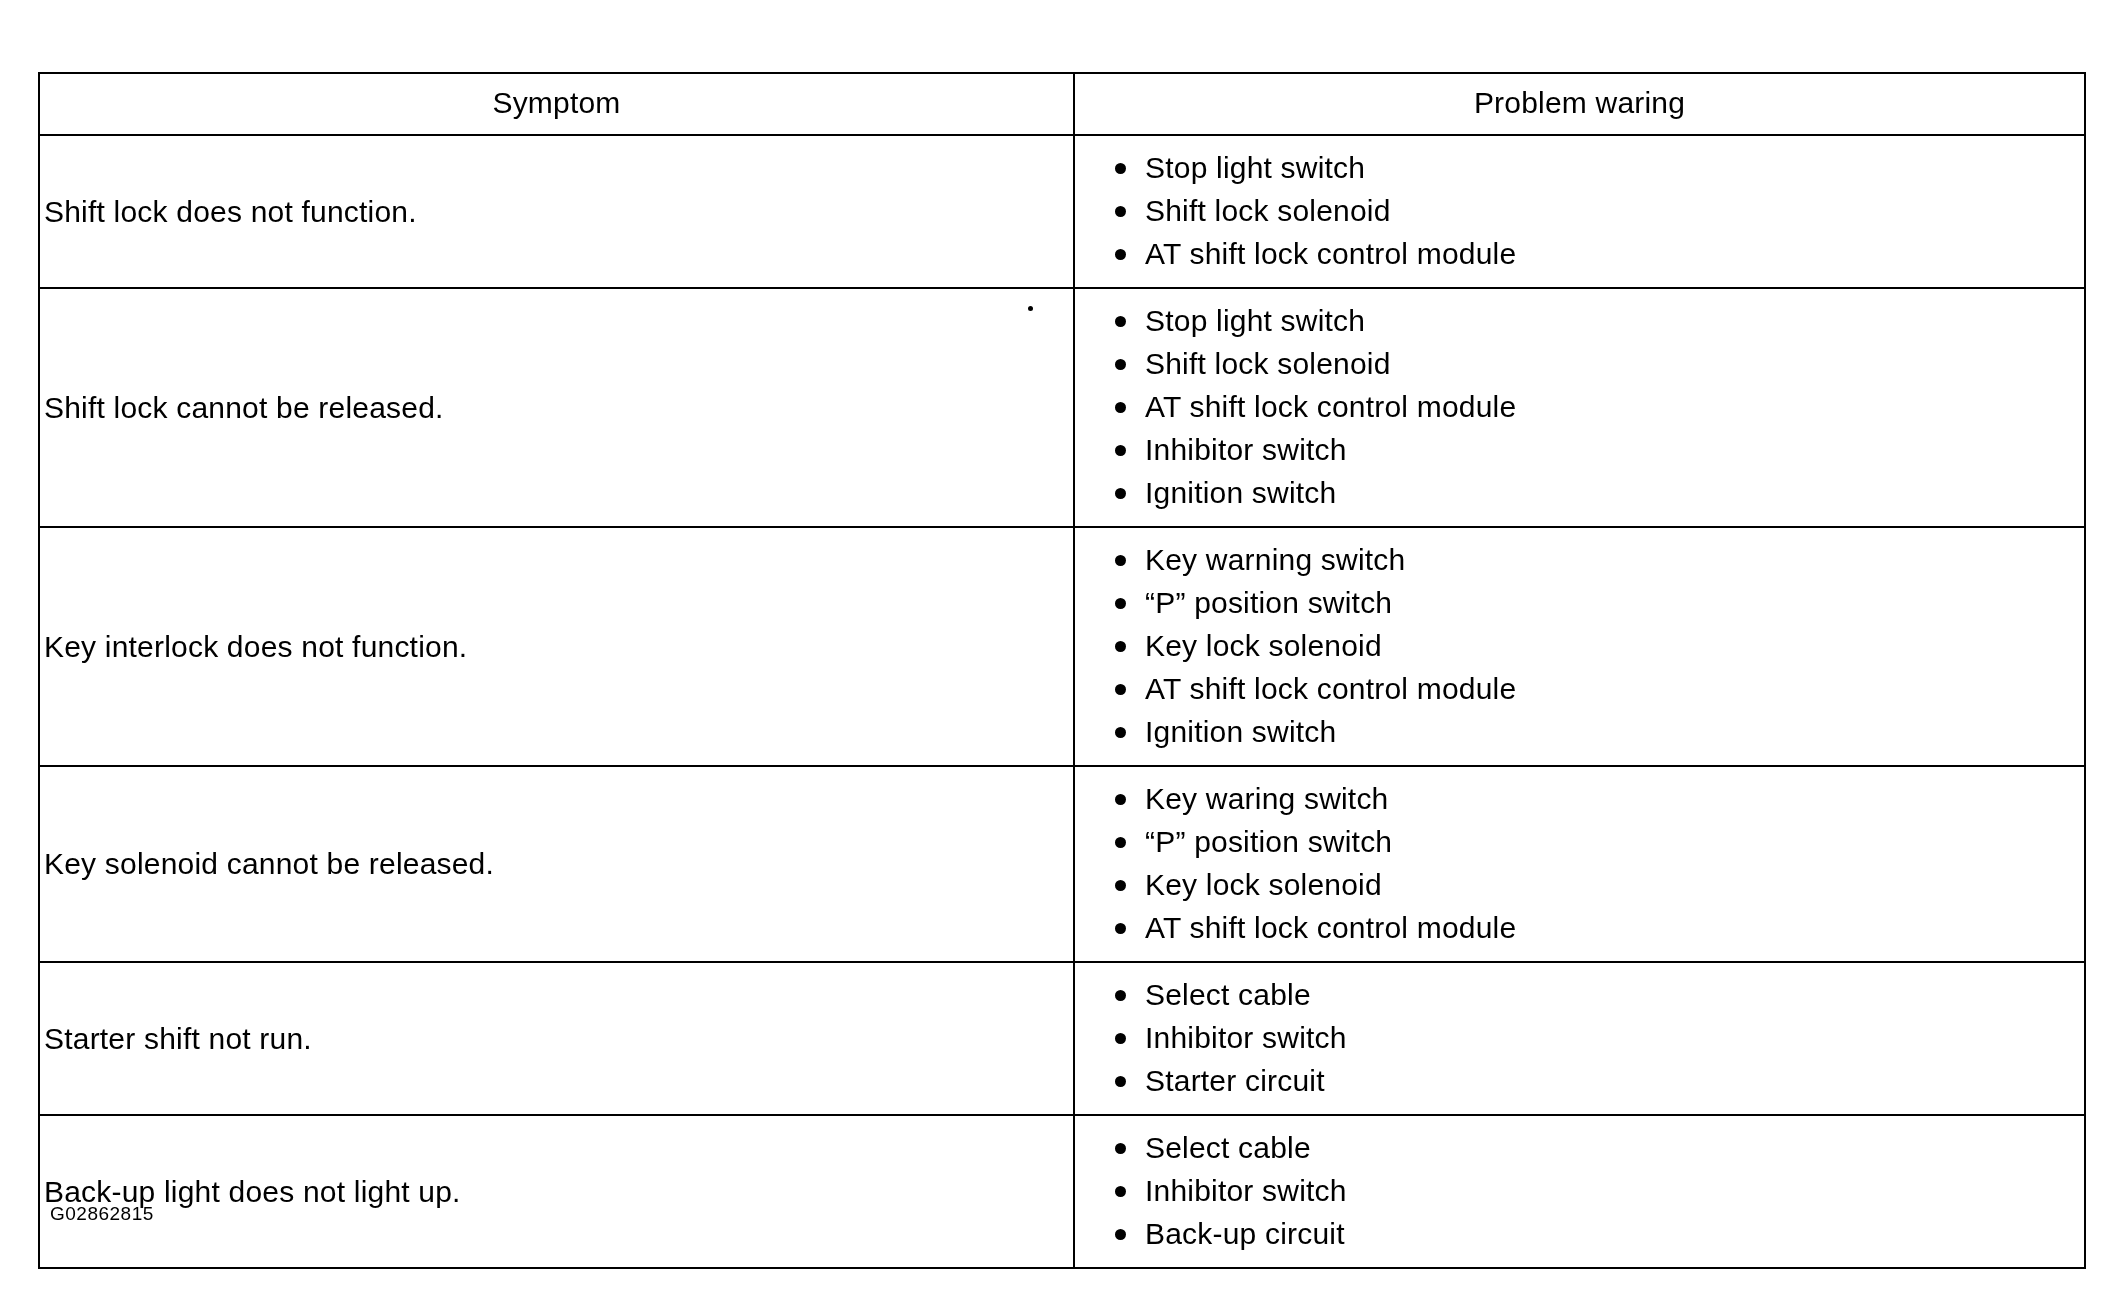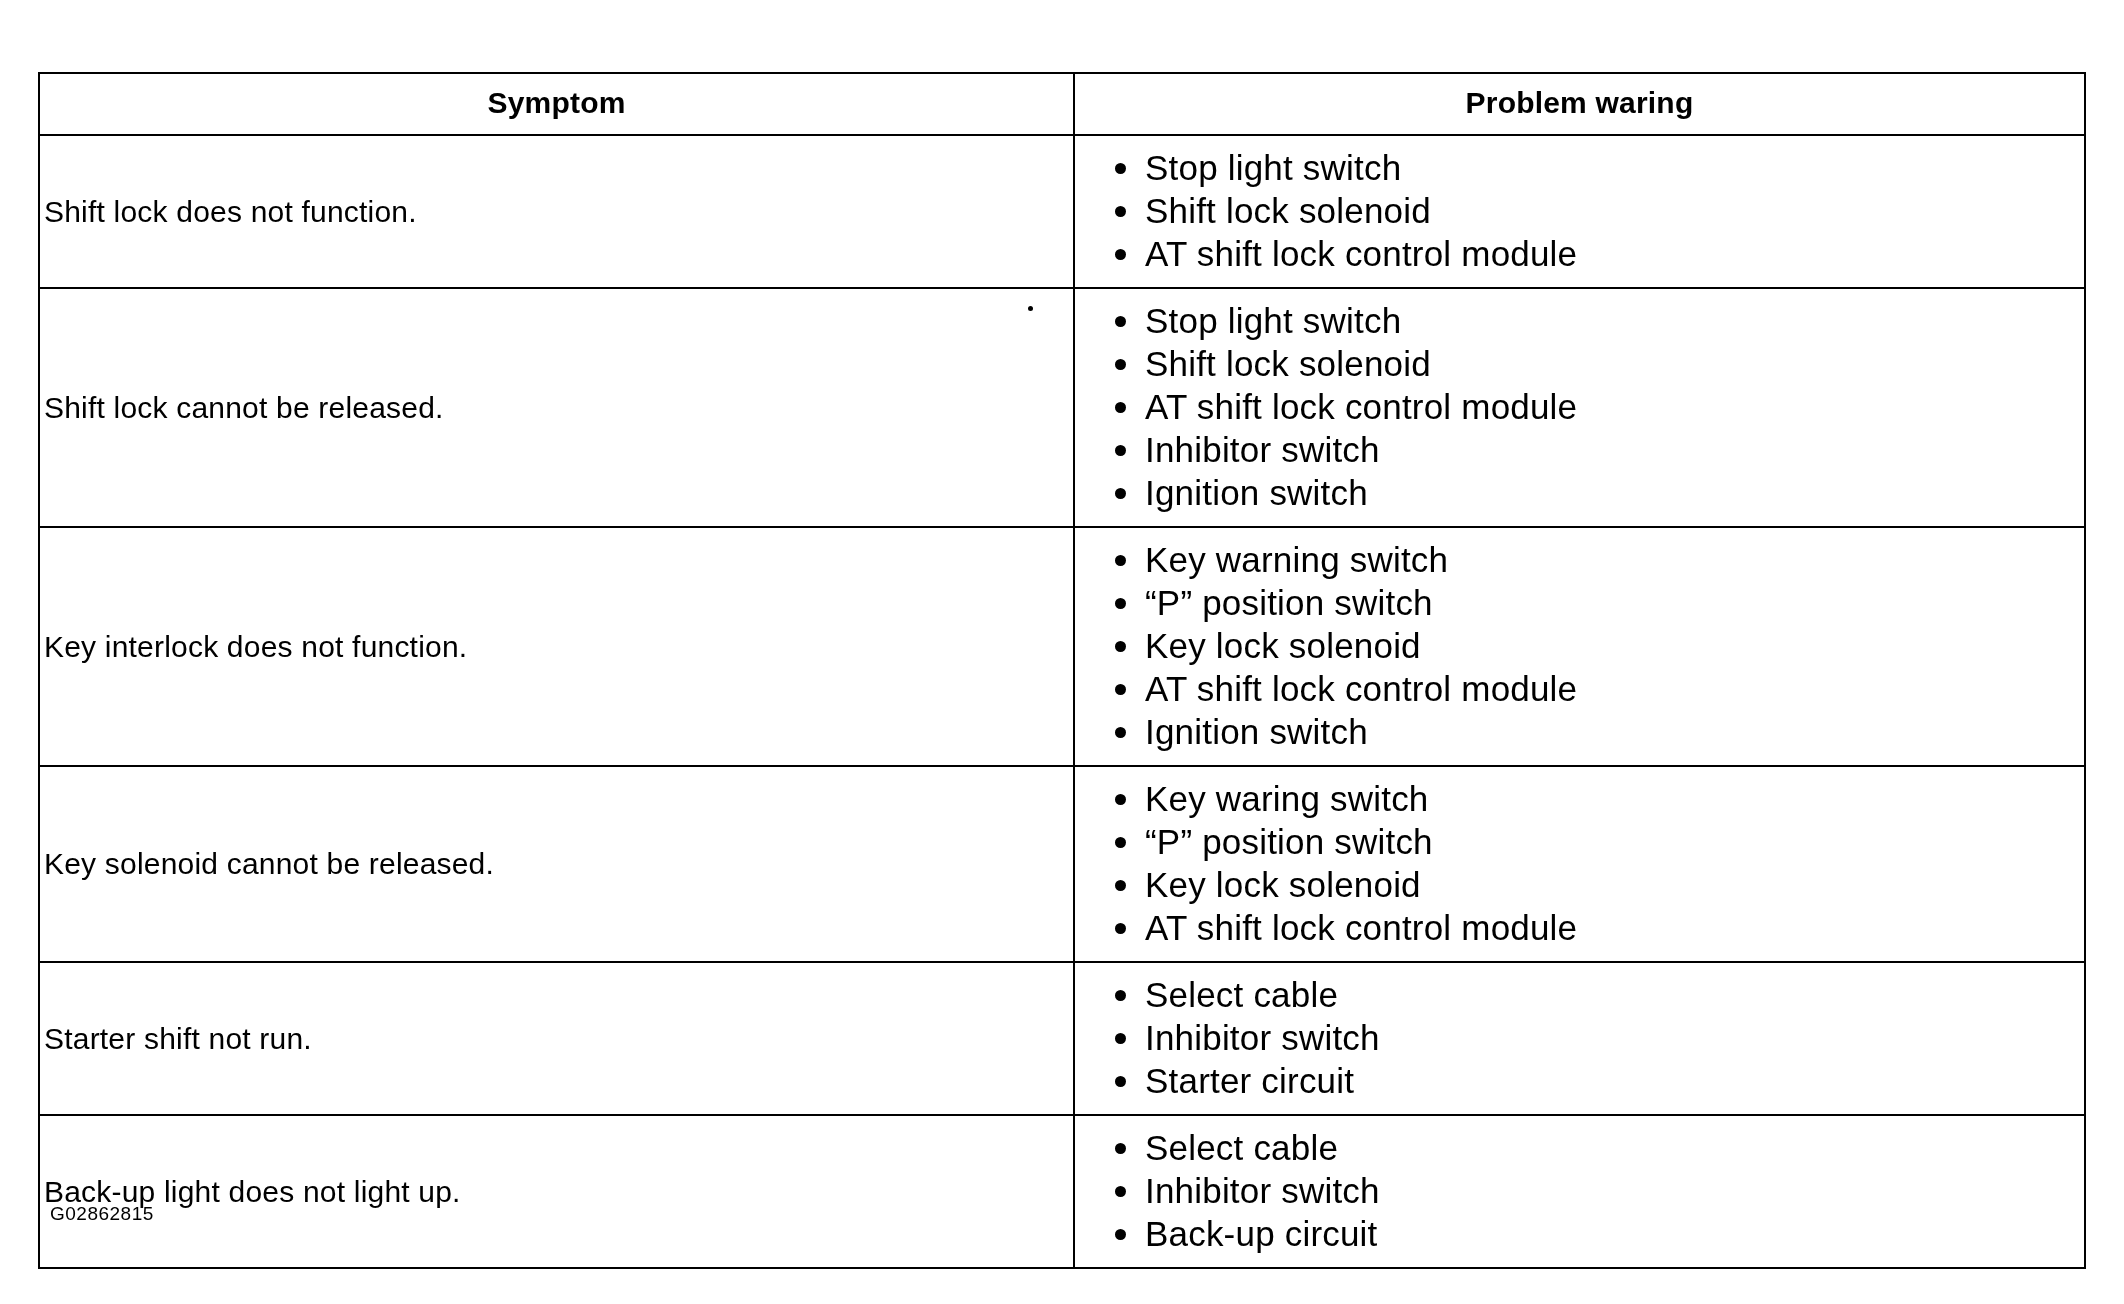--- a/index.html
+++ b/index.html
@@ -29,21 +29,21 @@
   }
   table.symptom-table {
     border-collapse: collapse;
     width: 2046px;
     table-layout: fixed;
   }
   table.symptom-table, table.symptom-table td, table.symptom-table th {
     border: 2px solid #000000;
   }
   table.symptom-table th {
-    font-weight: bold;
+    font-weight: normal;
     font-size: 30px;
     padding: 12px 0 14px 0;
     text-align: center;
     letter-spacing: 0.2px;
   }
   col.c-symptom { width: 1035px; }
   col.c-parts { width: 1011px; }
   td.symptom-cell {
     font-size: 30px;
     padding: 10px 0 10px 4px;
@@ -53,21 +53,21 @@
   td.parts-cell {
     padding: 10px 0 12px 0;
     vertical-align: middle;
   }
   ul.parts-list {
     list-style: none;
     margin: 0;
     padding: 0;
   }
   ul.parts-list li {
-    font-size: 35px;
+    font-size: 30px;
     line-height: 43px;
     padding-left: 70px;
     position: relative;
     letter-spacing: 0.2px;
     white-space: nowrap;
   }
   ul.parts-list li .bullet {
     position: absolute;
     left: 40px;
     top: 50%;

